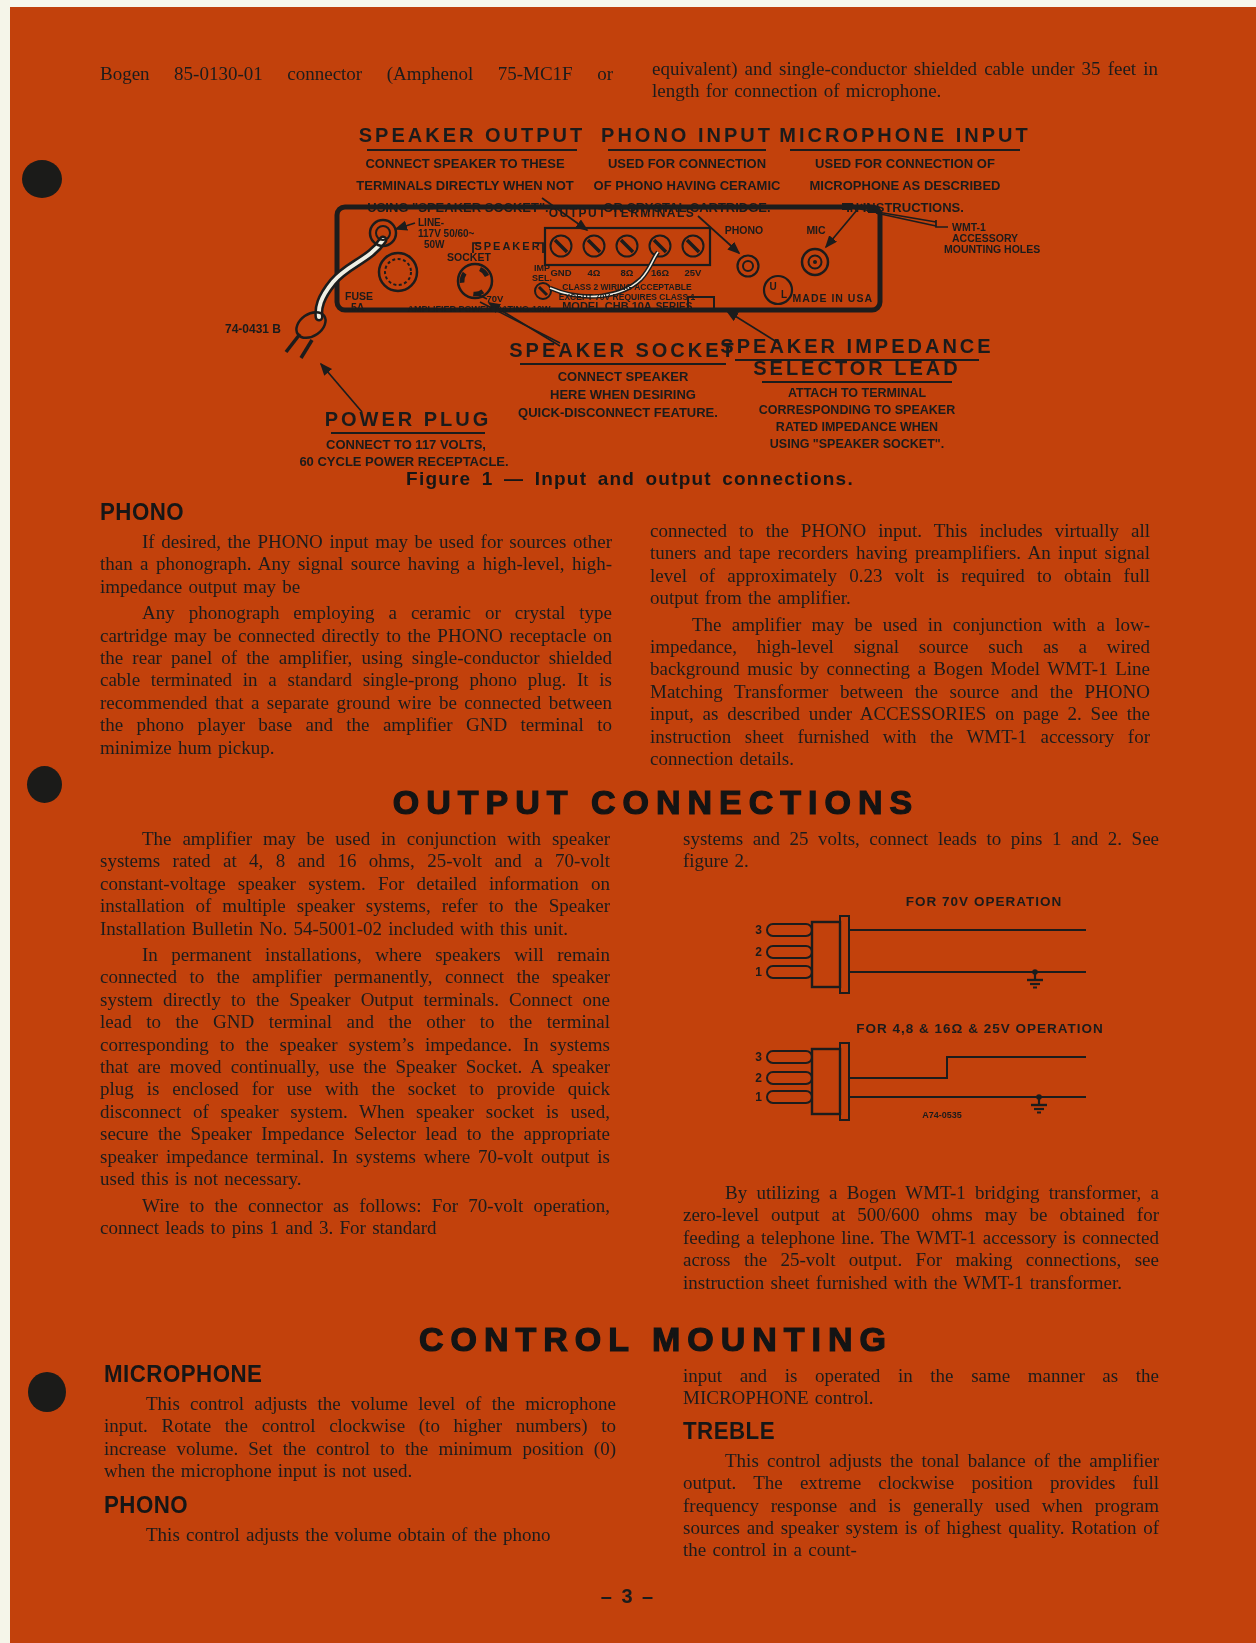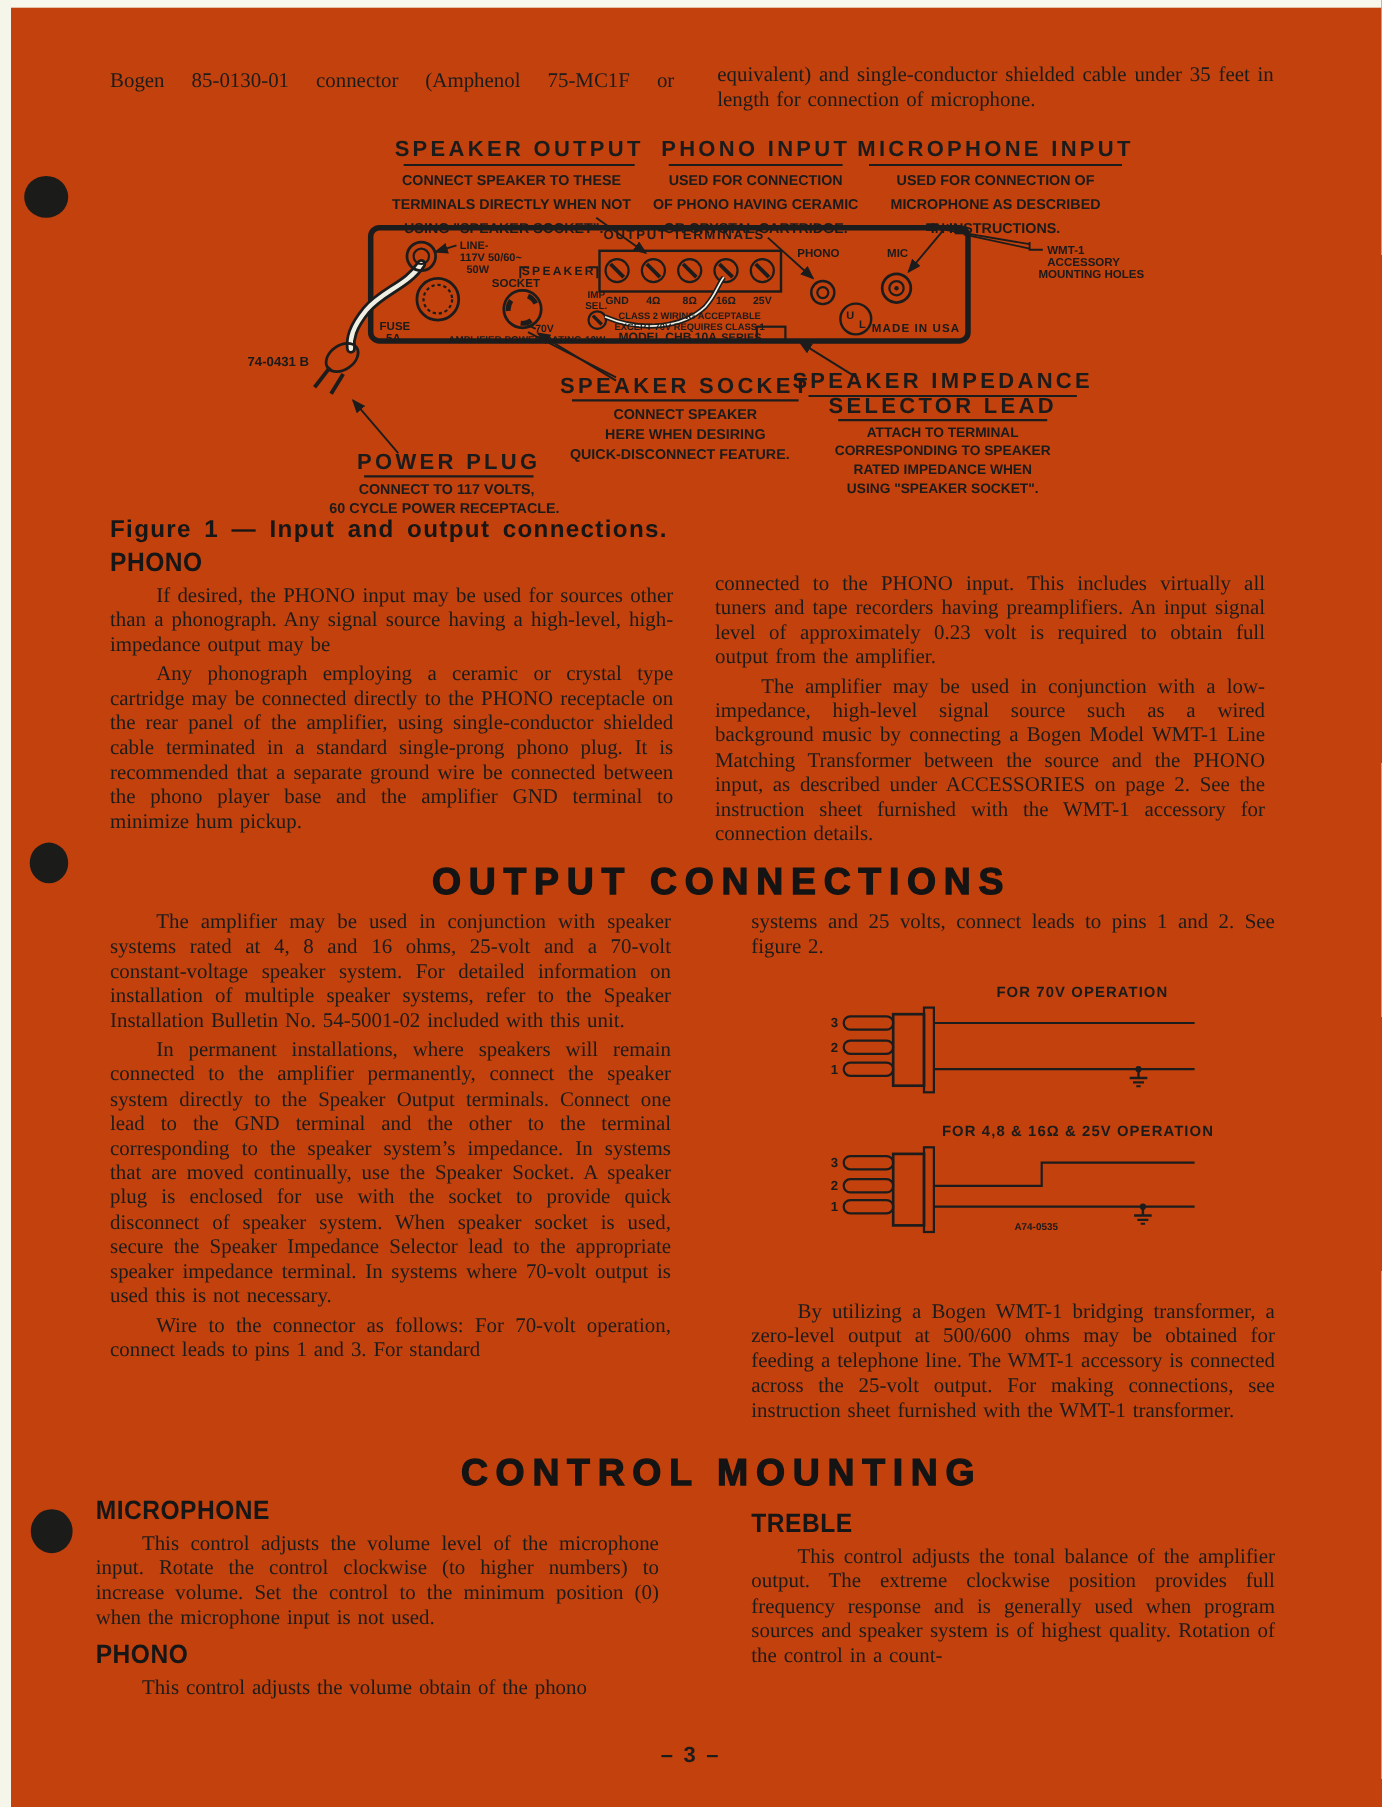--- a/index.html
+++ b/index.html
@@ -10,22 +10,22 @@
   .edge-left{position:absolute;left:0;top:0;width:10px;height:100%;background:#f5f5e9;}
   .hole{position:absolute;background:#1b1b19;border-radius:50%;}
   .body-text{font:19px/22.4px "Liberation Serif",serif;text-align:justify;color:#1c1c1c;word-spacing:1.5px;}
   .body-text p{margin:0 0 4px 0;text-indent:42px;}
   .noind{text-indent:0 !important;}
   .one-line{text-align:justify;text-align-last:justify;}
   .sec-h{font-family:"Liberation Sans",sans-serif;font-weight:bold;font-size:24px;letter-spacing:.5px;
          color:#161616;margin:0 0 5px 0;transform:scaleX(0.93);transform-origin:0 50%;}
   .display-h{font-family:"Liberation Sans",sans-serif;font-weight:bold;font-size:34px;letter-spacing:7px;
          color:#141414;text-align:center;-webkit-text-stroke:1.2px #141414;white-space:nowrap;padding-left:28px;}
-  .caption{font-family:"Liberation Sans",sans-serif;font-weight:bold;font-size:22px;letter-spacing:1.2px;
-         color:#161616;word-spacing:4px;}
+  .caption{font-family:"Liberation Sans",sans-serif;font-weight:bold;font-size:19px;letter-spacing:1.2px;
+         color:#161616;text-align:center;word-spacing:4px;}
   .pagenum{font:bold 20px "Liberation Sans",sans-serif;text-align:center;letter-spacing:2px;color:#1c1c1c;}
   svg text{font-family:"Liberation Sans",sans-serif;font-weight:bold;fill:#1b1b1b;}
   .ln{stroke:#1c1c1c;}
   .ldr{stroke:#1c1c1c;stroke-width:1.7;fill:none;}
   .shape{stroke:#1c1c1c;fill:none;}
 </style>
 </head>
 <body>
 
 <div id="page">
@@ -254,32 +254,35 @@
     <text x="292" y="238" font-size="9" text-anchor="middle">A74-0535</text>
   </svg>
 
 
   <div class="abs body-text" style="left:683px;top:1182px;width:476px;">
     <p>By utilizing a Bogen WMT-1 bridging transformer, a zero-level output at 500/600 ohms may be obtained for feeding a telephone line. The WMT-1 accessory is connected across the 25-volt output. For making connections, see instruction sheet furnished with the WMT-1 transformer.</p>
   </div>
 
   <div class="abs display-h" style="left:0;top:1320px;width:1256px;">CONTROL MOUNTING</div>
 
-  <div class="abs" style="left:87px;top:1360px;width:512px;">
+  <div class="abs" style="left:104px;top:1360px;width:512px;">
     <h3 class="sec-h">MICROPHONE</h3>
     <div class="body-text">
       <p>This control adjusts the volume level of the microphone input. Rotate the control clockwise (to higher numbers) to increase volume. Set the control to the minimum position (0) when the microphone input is not used.</p>
     </div>
     <h3 class="sec-h" style="margin-top:8px;">PHONO</h3>
     <div class="body-text">
       <p>This control adjusts the volume obtain of the phono</p>
     </div>
   </div>
 
   <div class="abs" style="left:683px;top:1365px;width:476px;">
+    <div class="body-text">
+      <p class="noind">input and is operated in the same manner as the MICROPHONE control.</p>
+    </div>
     <h3 class="sec-h" style="margin-top:7px;">TREBLE</h3>
     <div class="body-text">
       <p>This control adjusts the tonal balance of the amplifier output. The extreme clockwise position provides full frequency response and is generally used when program sources and speaker system is of highest quality. Rotation of the control in a count-</p>
     </div>
   </div>
 
   <div class="abs pagenum" style="left:0;top:1585px;width:1256px;">– 3 –</div>
 </div>
 
 </body></html>

